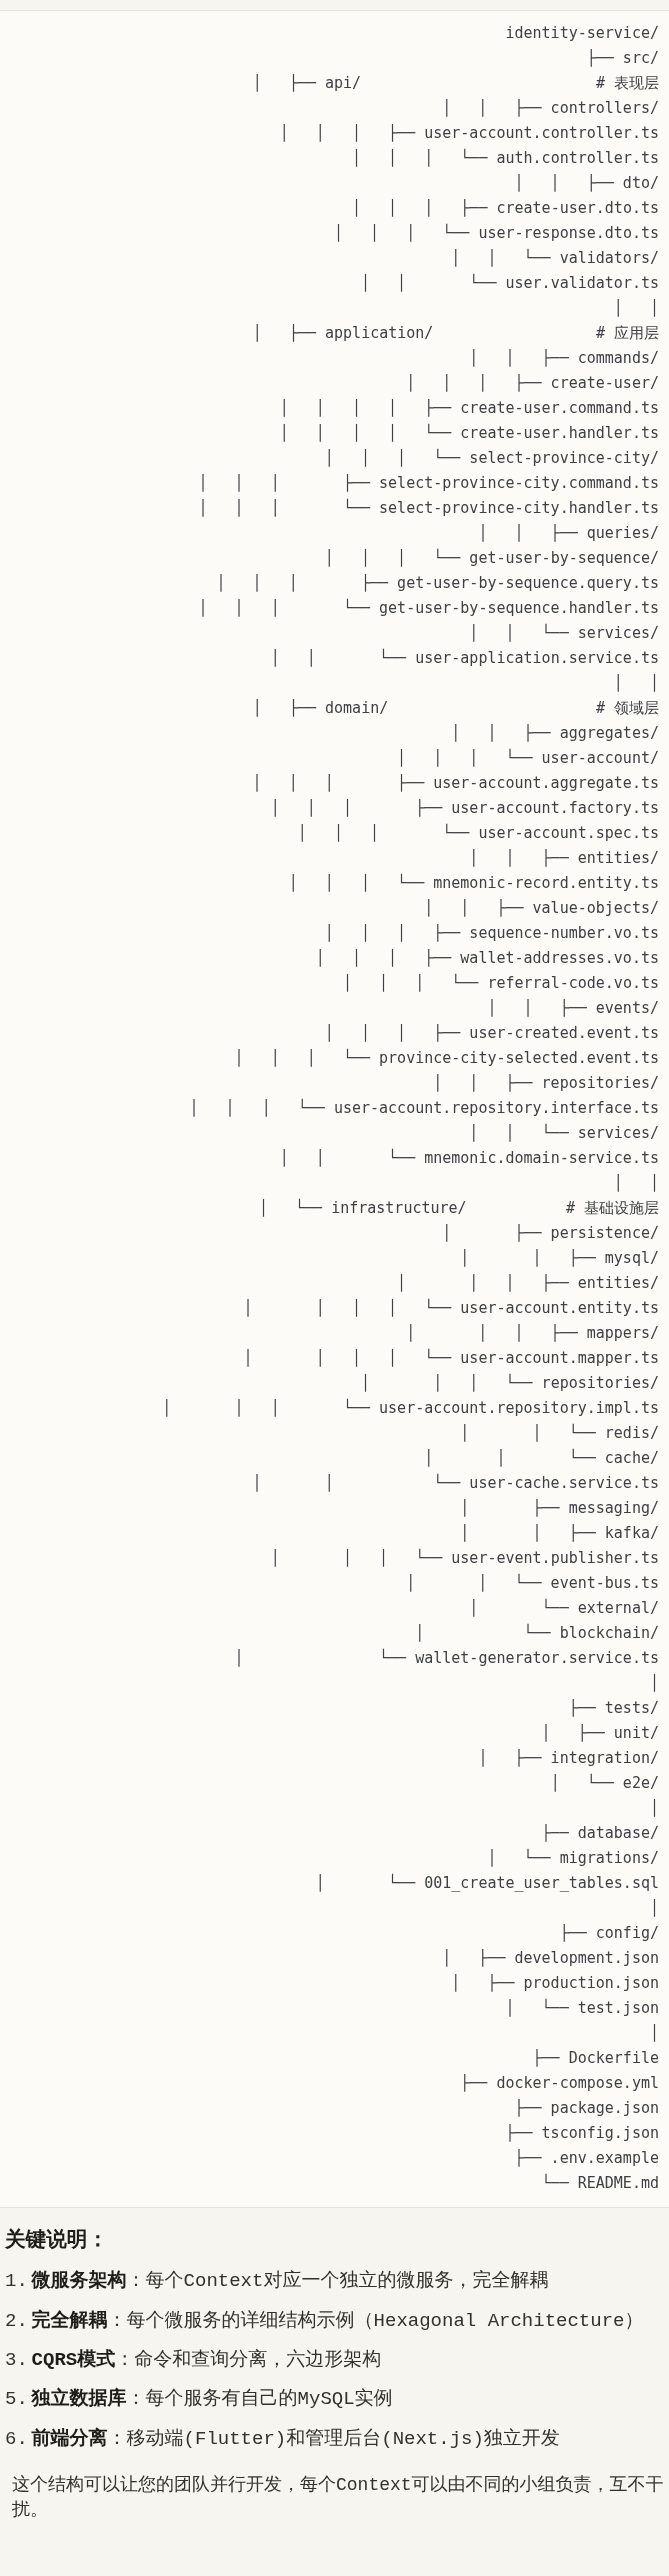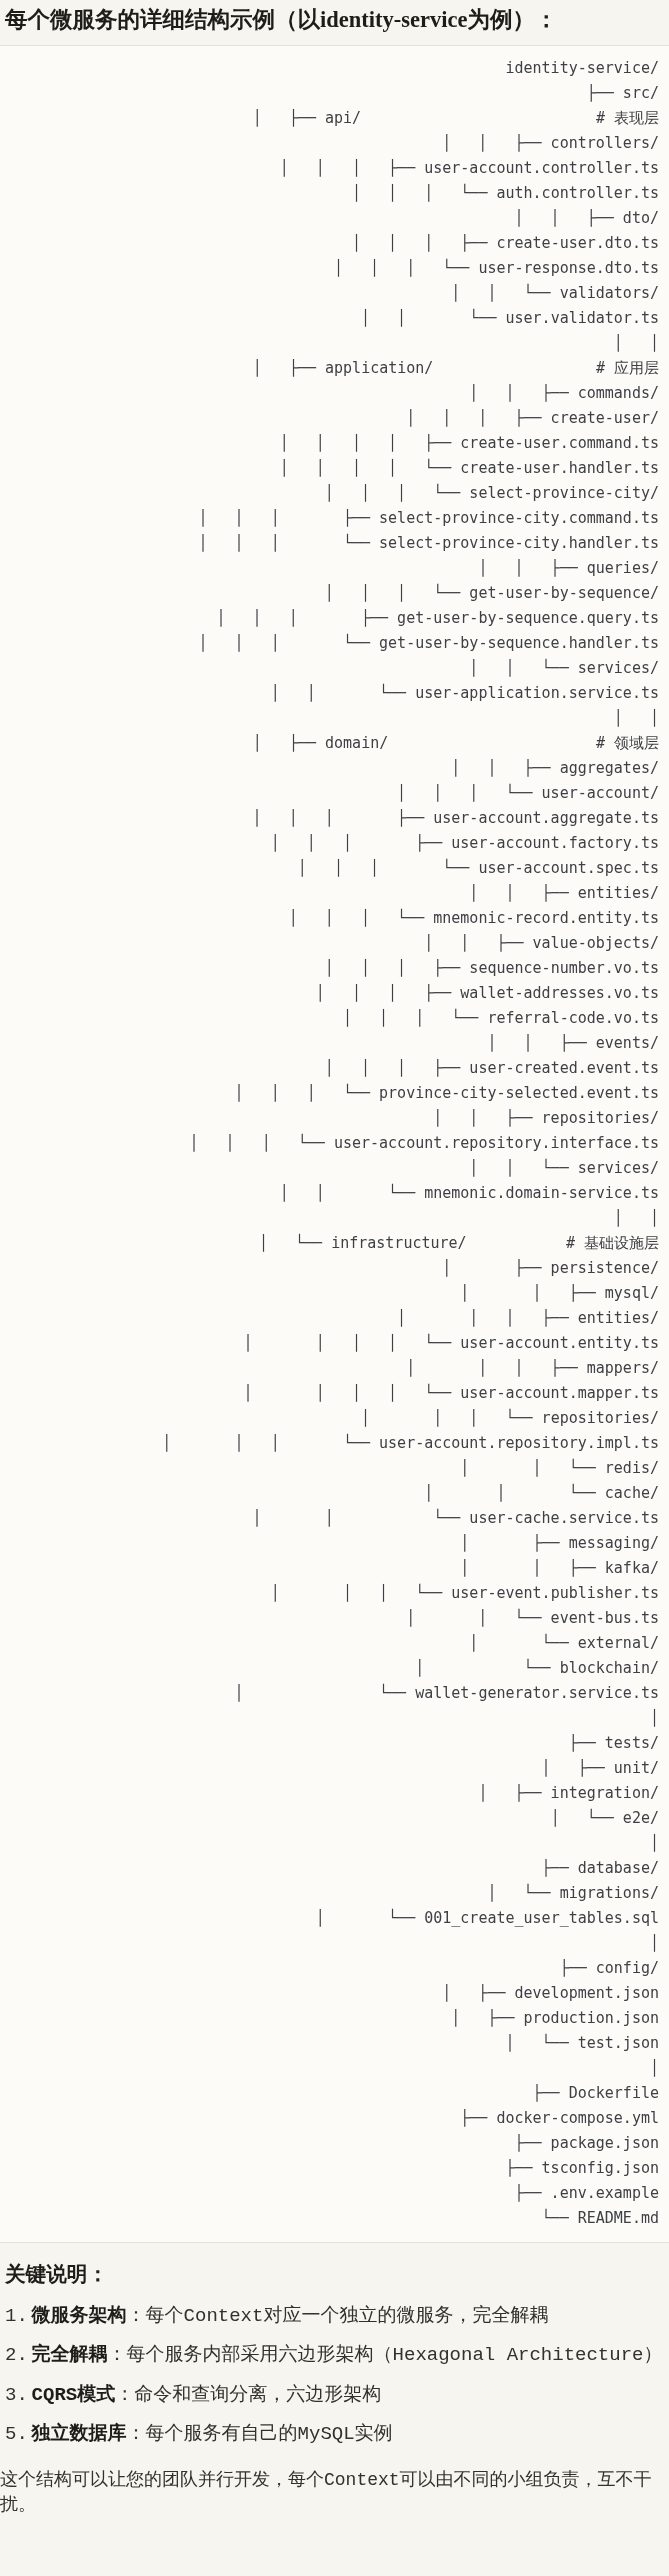--- a/index.html
+++ b/index.html
@@ -56,28 +56,28 @@
     margin: 14.4px 0 0 5px;
     color: #32312c;
   }
   ol.notes-list .num { margin-right: 3.8px; }
   ol.notes-list strong { color: #1e1d1a; font-weight: bold; }
   p.closing {
     font-size: 18px;
     line-height: 25px;
     margin: 21px 0 6.3px 0;
     color: #32312c;
+    padding-left: 12px;
   }
 </style>
 </head>
 <body>
 
 <main class="doc">
 
-  <h1 class="page-title">每个微服务的详细结构示例（以identity-service为例）：</h1>
 
   <section class="code-block">
     <pre>identity-service/
 ├── src/
 │   ├── api/                          # 表现层
 │   │   ├── controllers/
 │   │   │   ├── user-account.controller.ts
 │   │   │   └── auth.controller.ts
 │   │   ├── dto/
 │   │   │   ├── create-user.dto.ts
@@ -164,27 +164,30 @@
 
   <section class="notes">
 
     <h2 class="notes-heading">关键说明：</h2>
 
     <ol class="notes-list">
       <li>
         <span class="num">1.</span><strong>微服务架构</strong><span class="colon">：</span><span>每个Context对应一个独立的微服务，完全解耦</span>
       </li>
       <li>
-        <span class="num">2.</span><strong>完全解耦</strong><span class="colon">：</span><span>每个服务内部采用六边形架构（Hexagonal Architecture）</span>
+        <span class="num">2.</span><strong>完全解耦</strong><span class="colon">：</span><span>每个微服务的详细结构示例（Hexagonal Architecture）</span>
       </li>
       <li>
         <span class="num">3.</span><strong>CQRS模式</strong><span class="colon">：</span><span>命令和查询分离，六边形架构</span>
       </li>
       <li>
         <span class="num">5.</span><strong>独立数据库</strong><span class="colon">：</span><span>每个服务有自己的MySQL实例</span>
+      </li>
+      <li>
+        <span class="num">6.</span><strong>前端分离</strong><span class="colon">：</span><span>移动端(Flutter)和管理后台(Next.js)独立开发</span>
       </li>
     </ol>
 
     <p class="closing">这个结构可以让您的团队并行开发，每个Context可以由不同的小组负责，互不干扰。</p>
 
   </section>
 
 </main>
 
 

